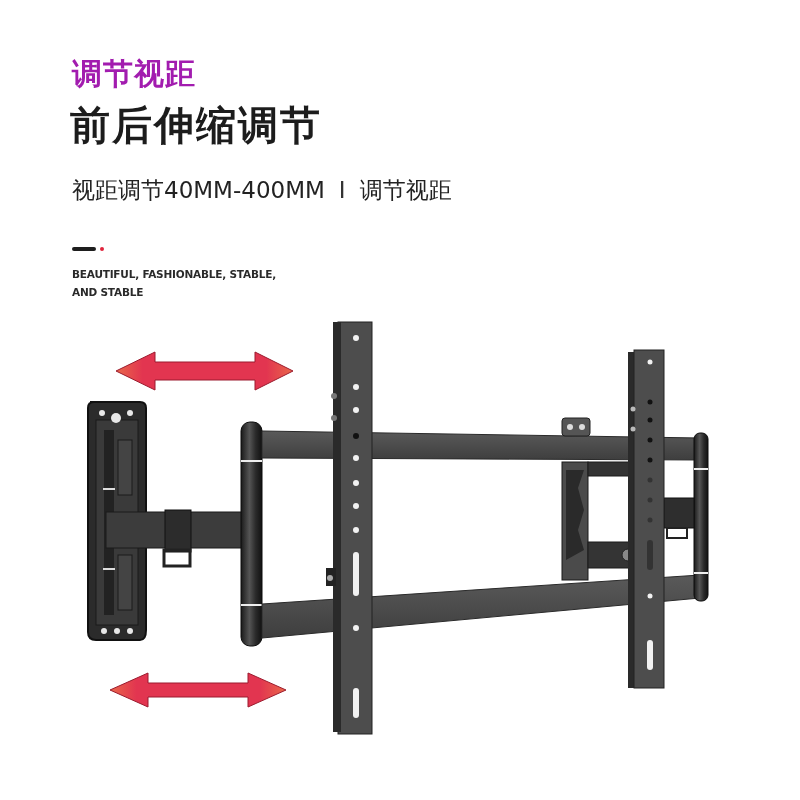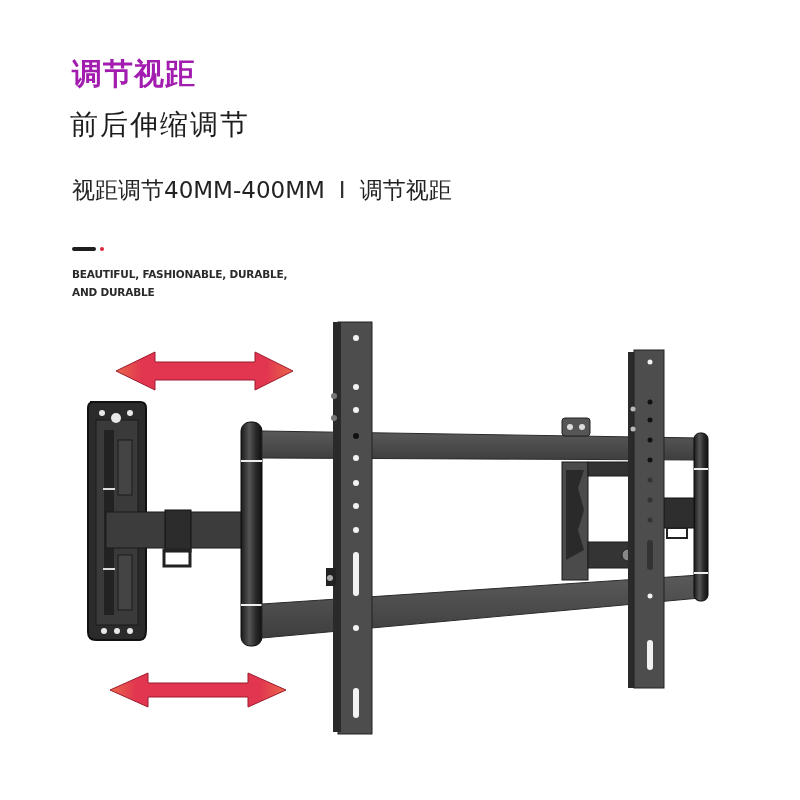--- a/index.html
+++ b/index.html
@@ -11,21 +11,21 @@
       color: #1a1a1a;
     }
     .headline {
       position: absolute; left: 72px; top: 56px;
       font-size: 30px; font-weight: 900; letter-spacing: 1px;
       color: #a21caf;
       line-height: 36px;
     }
     .subheadline {
       position: absolute; left: 70px; top: 100px;
-      font-size: 28px; font-weight: 400; letter-spacing: 2px;
+      font-size: 40px; font-weight: 700; letter-spacing: 2px;
       color: #1c1c1c;
       line-height: 50px;
     }
     .spec-line {
       position: absolute; left: 72px; top: 178px;
       font-size: 23px; color: #222;
       line-height: 24px;
       display: flex; align-items: center;
       white-space: nowrap;
     }
@@ -57,22 +57,22 @@
   <span class="sep">I</span>
   <span>调节视距</span>
 </div>
 
 <div class="divider">
   <span class="bar"></span>
   <span class="dot"></span>
 </div>
 
 <div class="tagline">
-  <div>BEAUTIFUL, FASHIONABLE, DURABLE,</div>
-  <div>AND DURABLE</div>
+  <div>BEAUTIFUL, FASHIONABLE, STABLE,</div>
+  <div>AND STABLE</div>
 </div>
 
 <div class="illustration">
   <svg width="800" height="480" viewBox="0 300 800 480" xmlns="http://www.w3.org/2000/svg">
     <defs>
       <linearGradient id="arrowGrad" x1="0" y1="0" x2="1" y2="0">
         <stop offset="0" stop-color="#e9674a"></stop>
         <stop offset="0.15" stop-color="#e23550"></stop>
         <stop offset="0.85" stop-color="#e23550"></stop>
         <stop offset="1" stop-color="#e9674a"></stop>

